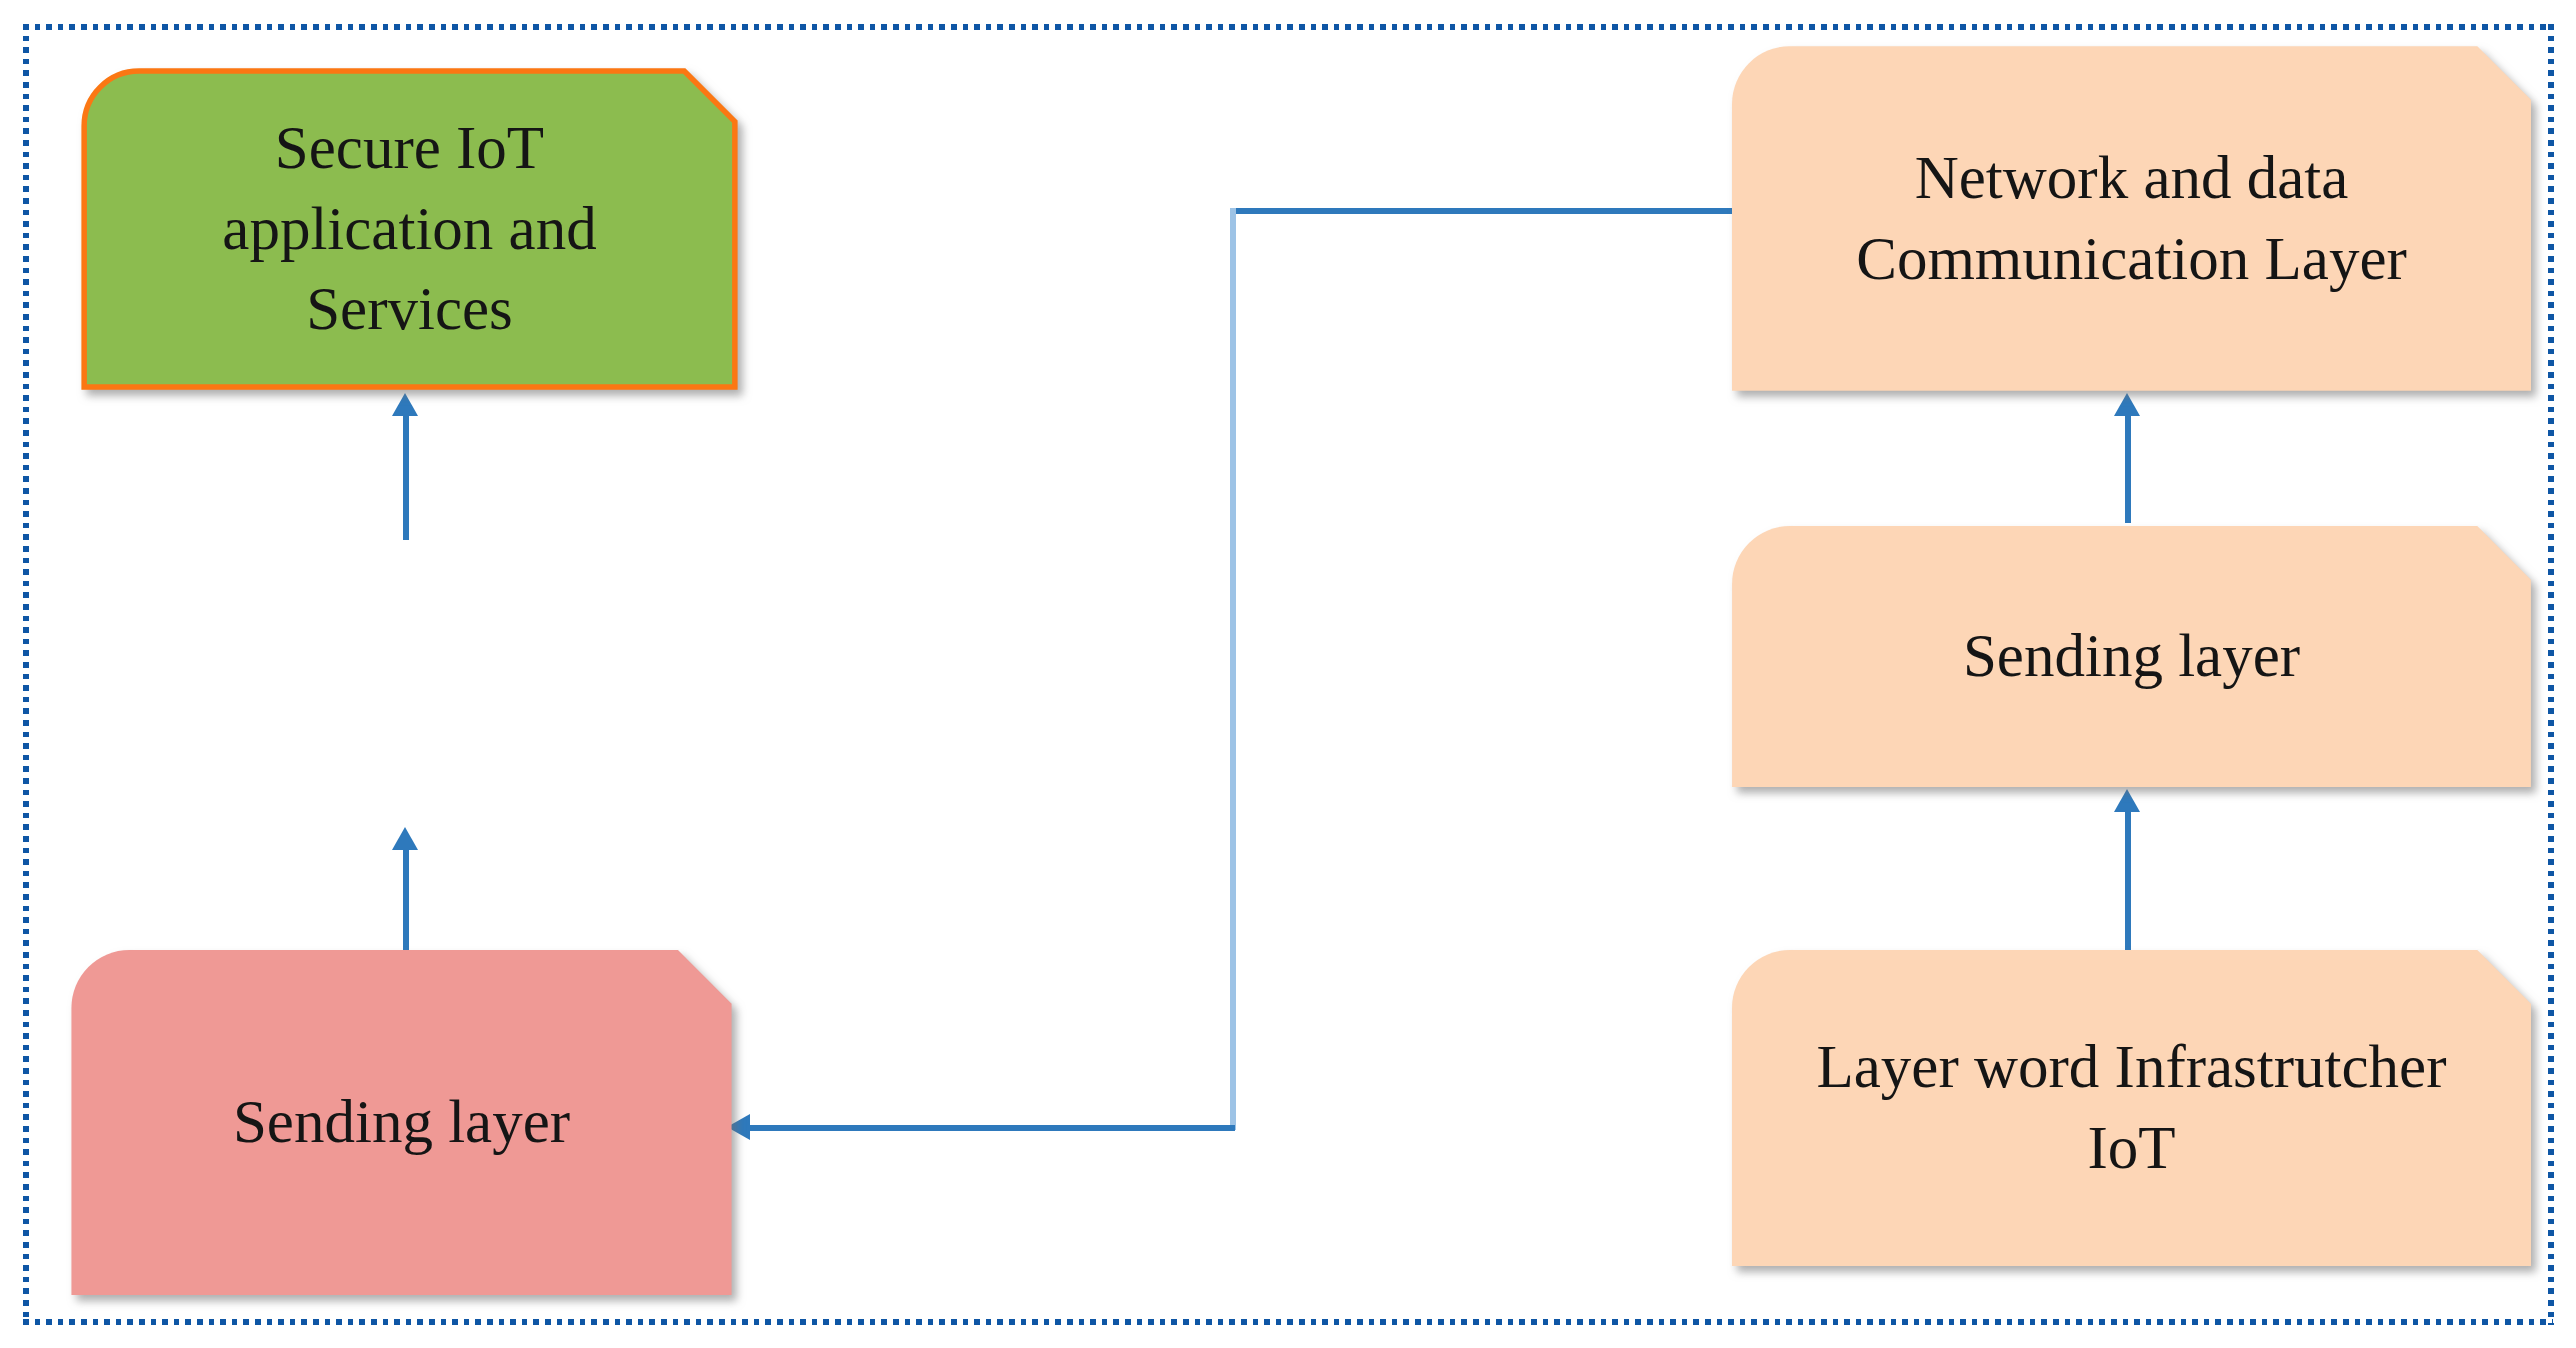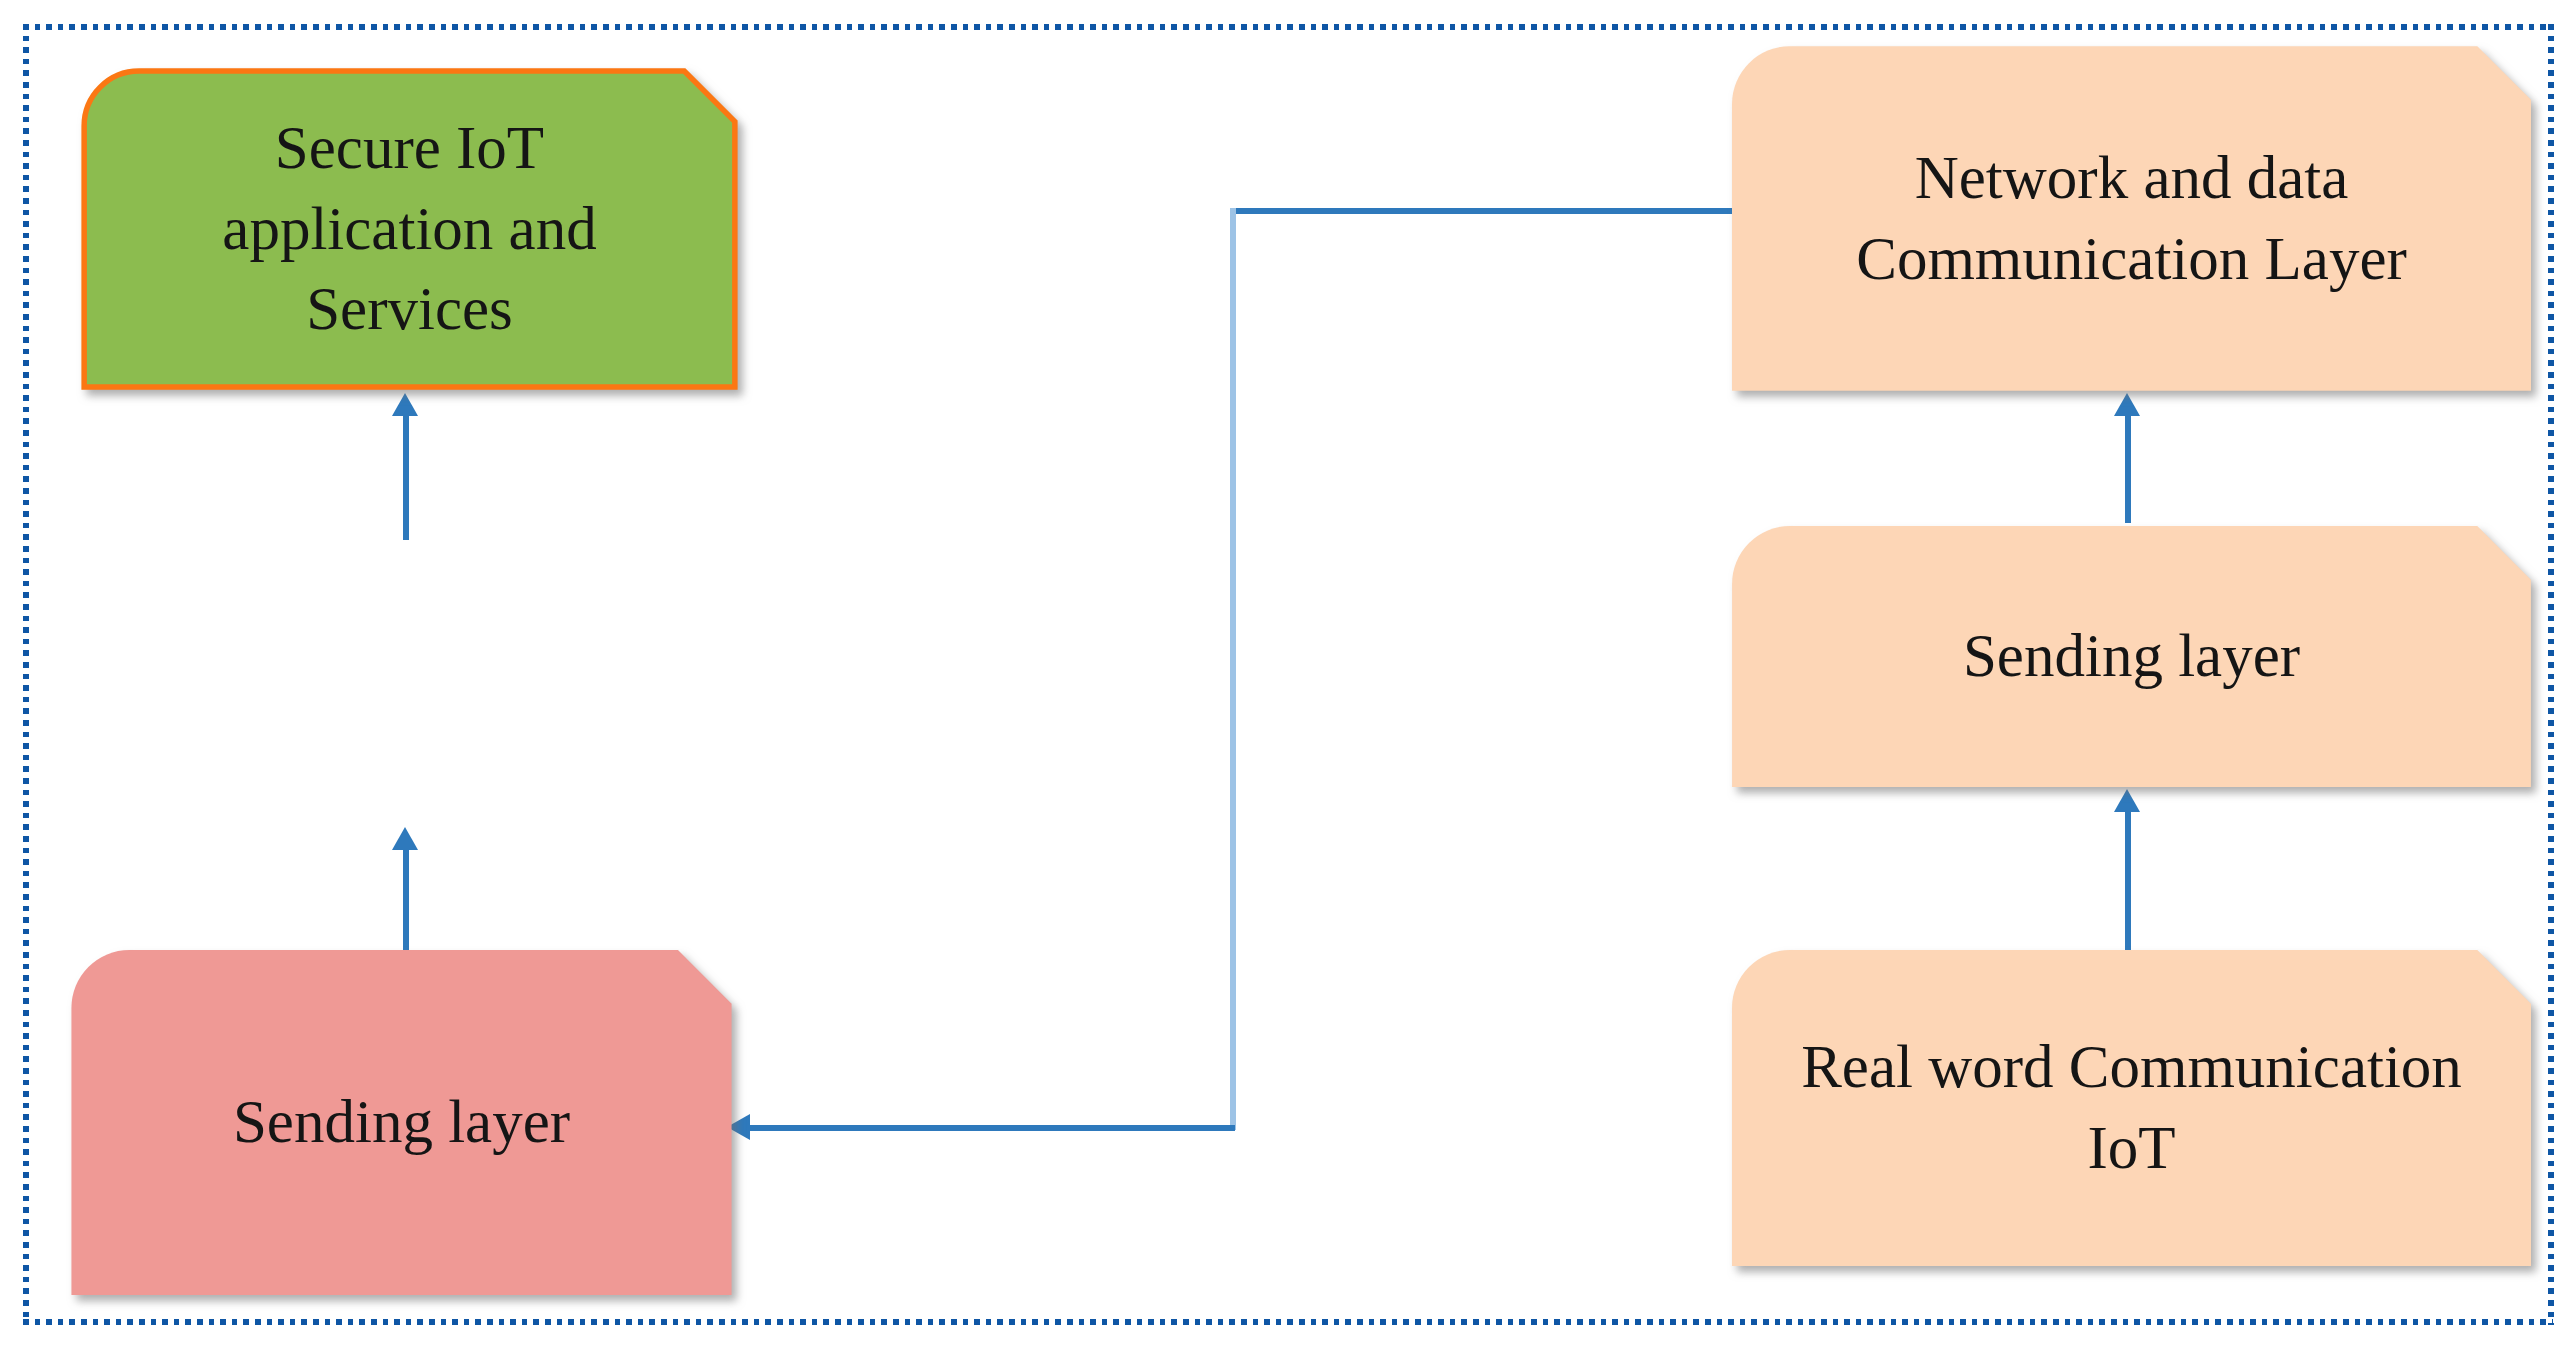--- a/index.html
+++ b/index.html
@@ -94,17 +94,17 @@
     <svg viewBox="0 0 1310 428">
       <path d="M 0 428 L 0 95 A 95 95 0 0 1 95 0 L 1222 0 L 1310 88 L 1310 428 Z" style="fill: rgb(253, 214, 182);"></path>
     </svg>
     <div class="label">Sending layer</div>
   </div>
 
   <div class="node" style="left:1732px;top:950px;width:799px;height:316px">
     <svg viewBox="0 0 1310 518">
       <path d="M 0 518 L 0 95 A 95 95 0 0 1 95 0 L 1222 0 L 1310 88 L 1310 518 Z" style="fill: rgb(253, 214, 182);"></path>
     </svg>
-    <div class="label w1180">Real word Communication IoT</div>
+    <div class="label w1180">Layer word Infrastrutcher IoT</div>
   </div>
 
 </div>
 
 
 </body></html>

